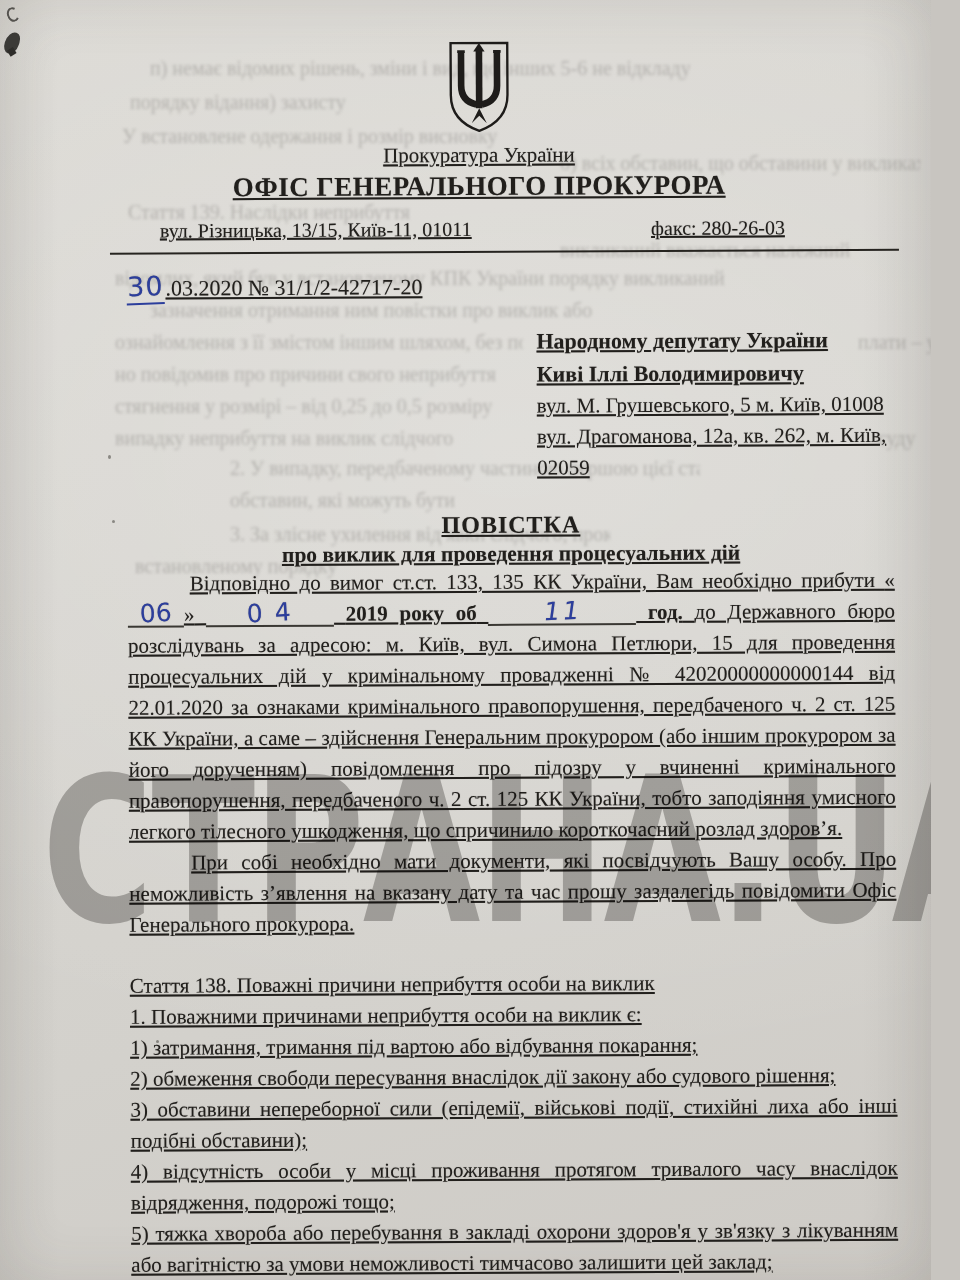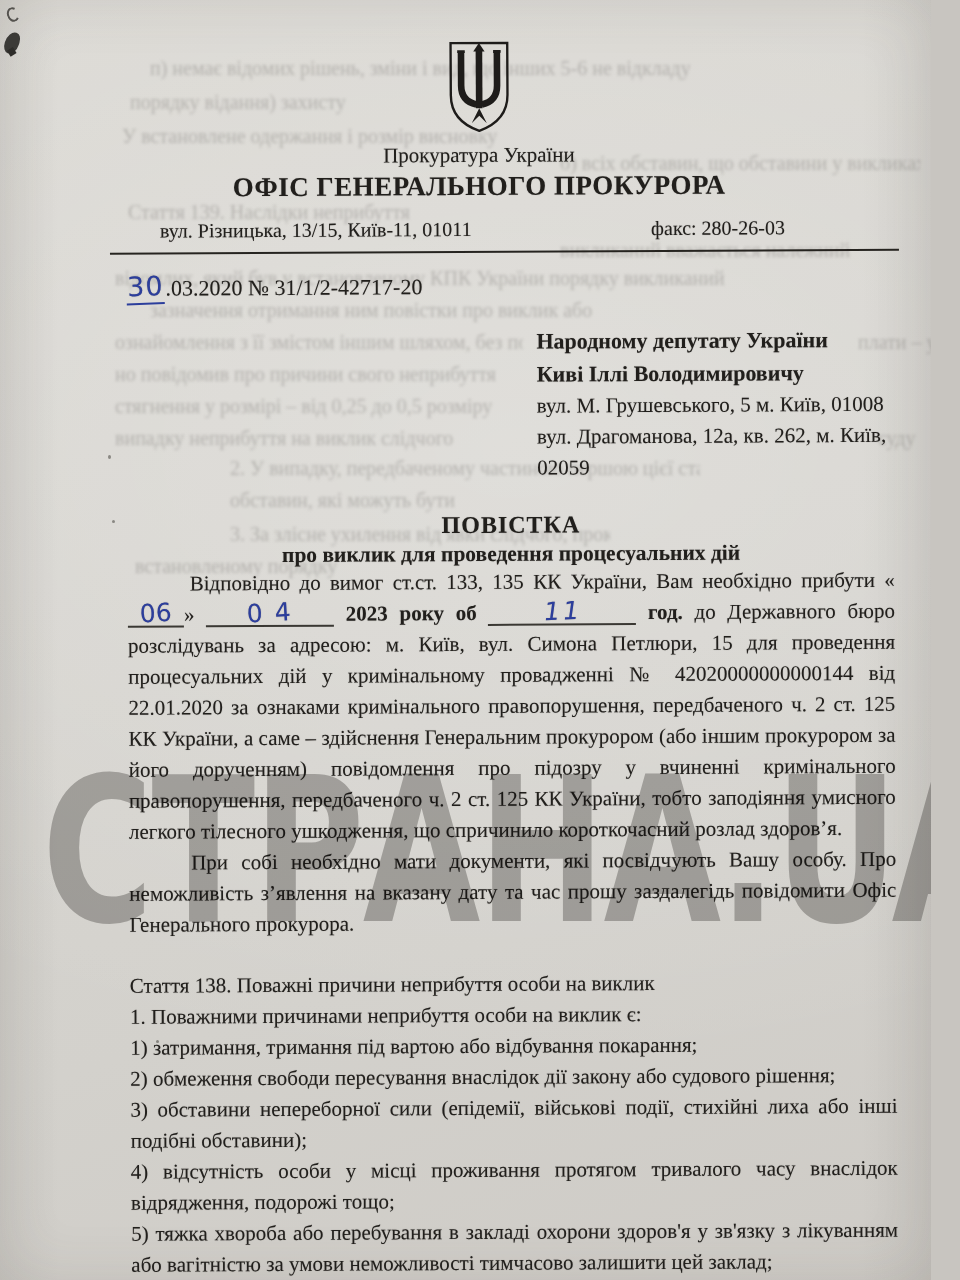--- a/index.html
+++ b/index.html
@@ -3,20 +3,21 @@
 <meta charset="utf-8">
 <style>
   html,body{margin:0;padding:0;background:#c8c5c0;}
   .paper{
     position:relative;width:931px;height:1280px;overflow:hidden;
     font-family:"Liberation Serif",serif;color:#211f1c;
     background:
       radial-gradient(ellipse 1400px 900px at 55% 35%, rgba(255,255,255,0.22), rgba(255,255,255,0) 70%),
       linear-gradient(163deg,#dcdad5 0%,#d7d5d0 38%,#d3d1cc 70%,#cecbc6 100%);
     box-shadow:inset 0 0 60px rgba(70,66,60,0.12);
+    text-decoration:underline;
   }
   .paper::after{content:"";position:absolute;inset:0;pointer-events:none;
     background:linear-gradient(90deg,rgba(60,58,54,0.05) 0,rgba(0,0,0,0) 60px),
                linear-gradient(270deg,rgba(60,58,54,0.06) 0,rgba(0,0,0,0) 70px);}
   
   .bleed-layer{position:absolute;inset:0;z-index:1;}
   .bleed{position:absolute;display:block;overflow:hidden;white-space:nowrap;
     color:rgba(104,101,96,0.34);filter:blur(1.7px);
     font-size:20px;line-height:24px;}
   .b0{top:56px;left:150px;width:540px;}
@@ -160,21 +161,21 @@
     <div class="title-block">
       <div class="title-main">ПОВІСТКА</div>
       <div class="title-sub">про виклик для проведення процесуальних дій</div>
     </div>
 
     <div class="bodytext">
       <p class="p1">
         <span class="seg">Відповідно до вимог ст.ст. 133, 135 КК України, Вам необхідно прибути</span>
         <span class="seg">«</span><span class="fill fill-day"><span class="hw-digits">06</span></span><span class="seg">»</span>
         <span class="fill fill-month"><span class="hw-digits">04</span></span>
-        <b class="brun">2023 року об</b>
+        <b class="brun">2019 року об</b>
         <span class="fill fill-hour"><span class="hw-digits">11</span></span>
         <b class="brun">год.</b>
         <span class="seg">до Державного бюро розслідувань за адресою: м. Київ, вул. Симона Петлюри, 15 для проведення процесуальних дій у кримінальному провадженні № 42020000000000144 від 22.01.2020 за ознаками кримінального правопорушення, передбаченого ч. 2 ст. 125 КК України, а саме – здійснення Генеральним прокурором (або іншим прокурором за його дорученням) повідомлення про підозру у вчиненні кримінального правопорушення, передбаченого ч. 2 ст. 125 КК України, тобто заподіяння умисного легкого тілесного ушкодження, що спричинило короткочасний розлад здоров’я.</span>
       </p>
       <p class="p2">При собі необхідно мати документи, які посвідчують Вашу особу. Про неможливість з’явлення на вказану дату та час прошу заздалегідь повідомити Офіс Генерального прокурора.</p>
     </div>
 
     <div class="article">
       <div class="ln">Стаття 138. Поважні причини неприбуття особи на виклик</div>
       <div class="ln">1. Поважними причинами неприбуття особи на виклик є:</div>

